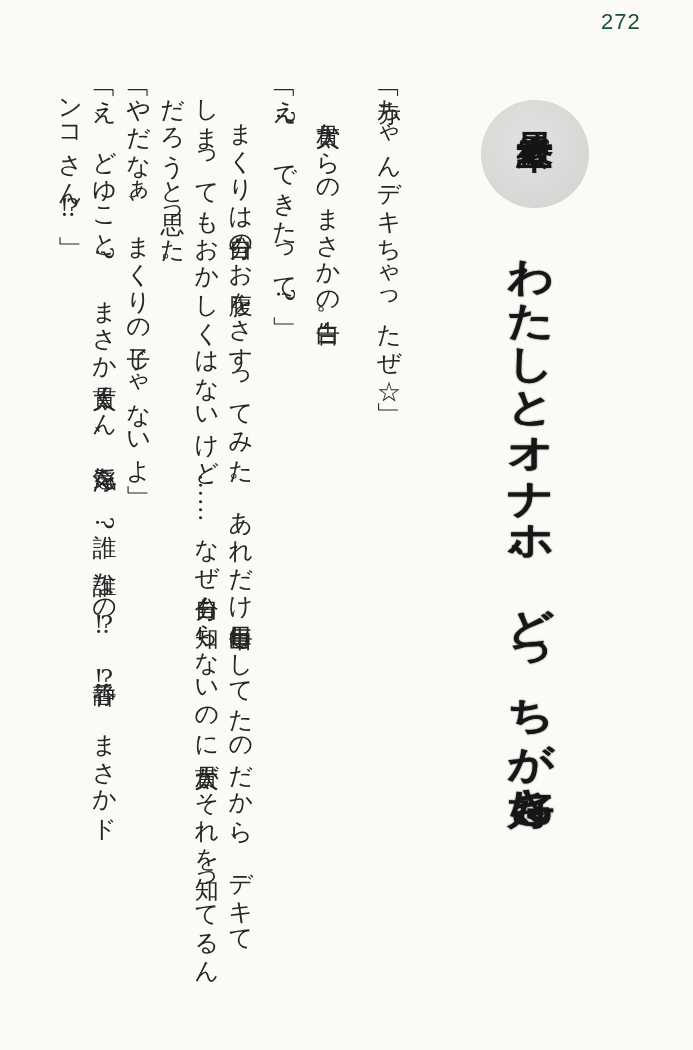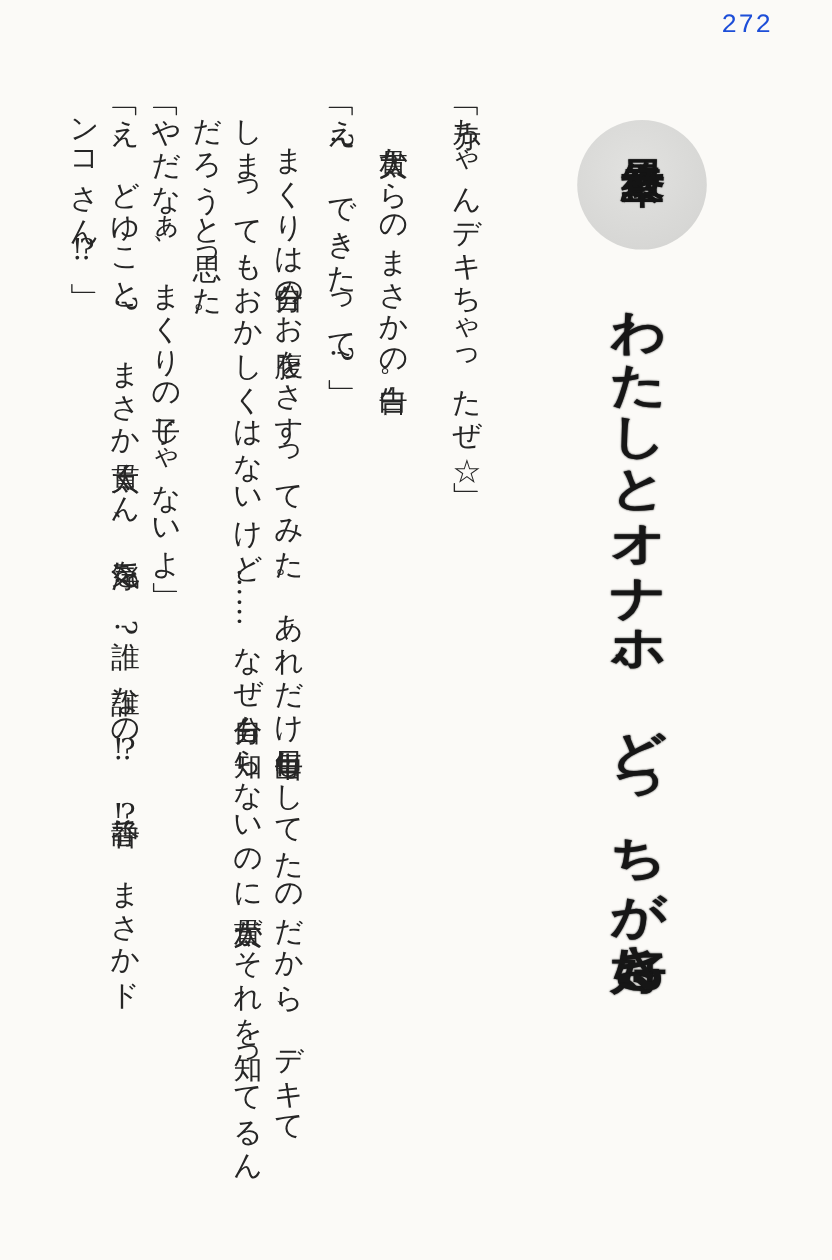--- a/index.html
+++ b/index.html
@@ -11,22 +11,22 @@
     overflow: hidden;
     font-family: "DejaVu Serif", "Liberation Serif", serif;
   }
   
   .page-number {
     position: absolute;
     top: 9px;
     left: 601px;
     font-size: 22px;
     letter-spacing: 1px;
-    color: #1d4ed8;
-    font-family: Liberation Mono, monospace;
+    color: #14532d;
+    font-family: Liberation Sans, sans-serif;
   }
   
   .chapter-circle {
     position: absolute;
     left: 481px;
     top: 100px;
     width: 108px;
     height: 108px;
     border-radius: 50%;
     background: radial-gradient(circle at 45% 40%, #e2e2e0 0%, #d7d7d5 70%, #cfcfcd 100%);

